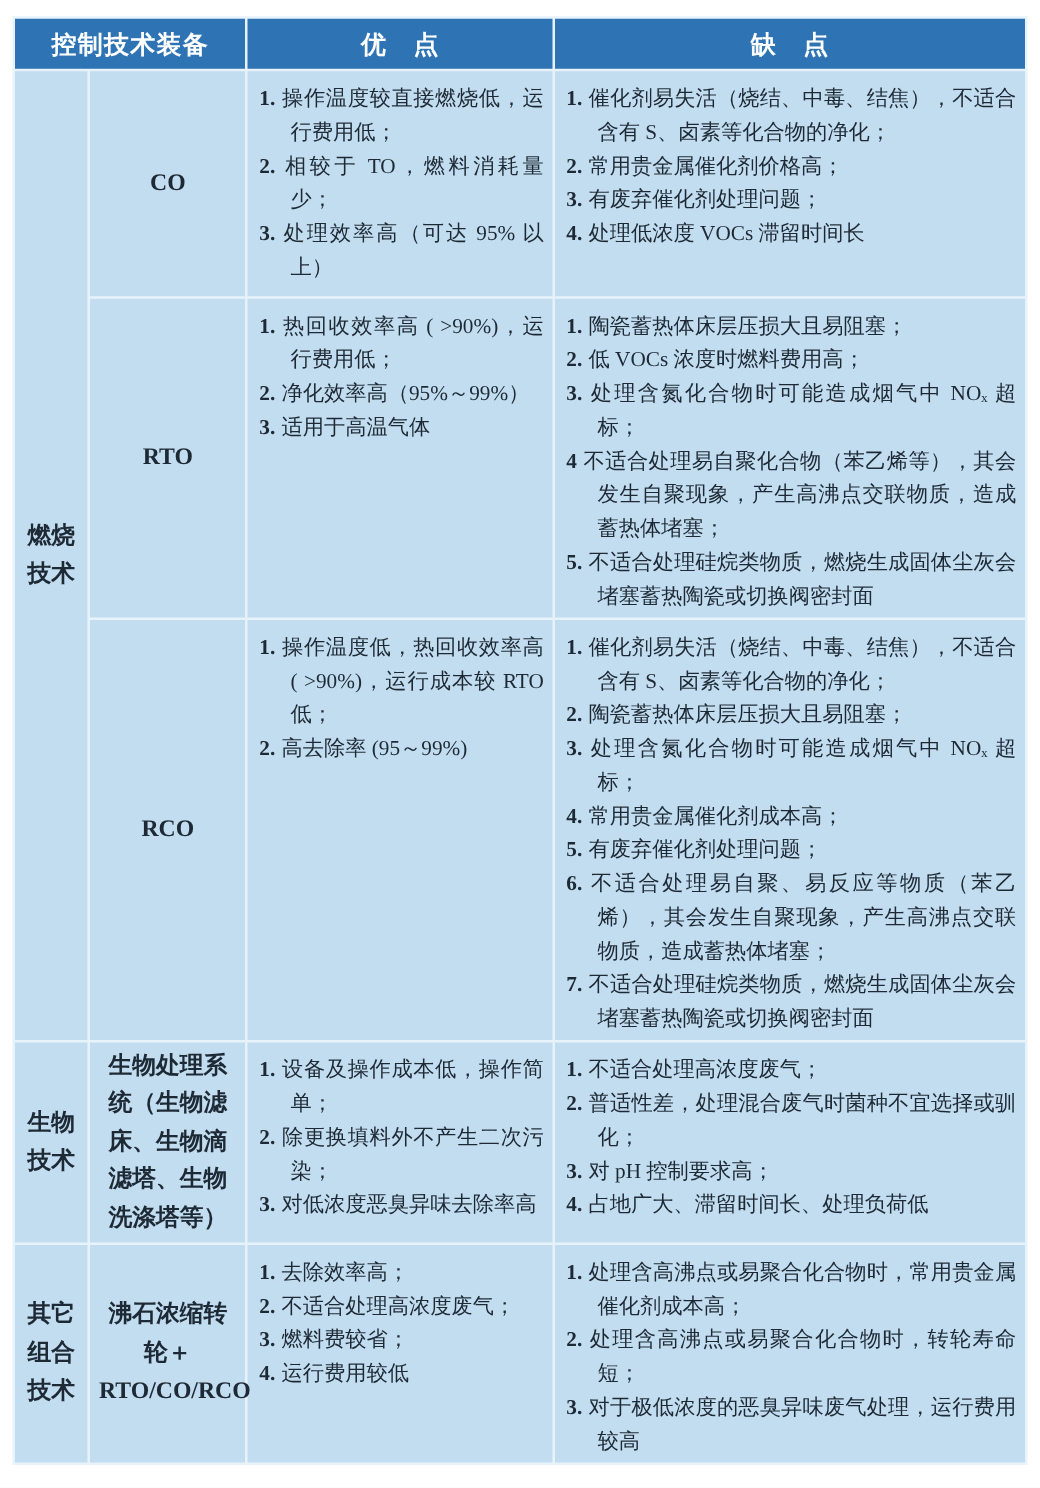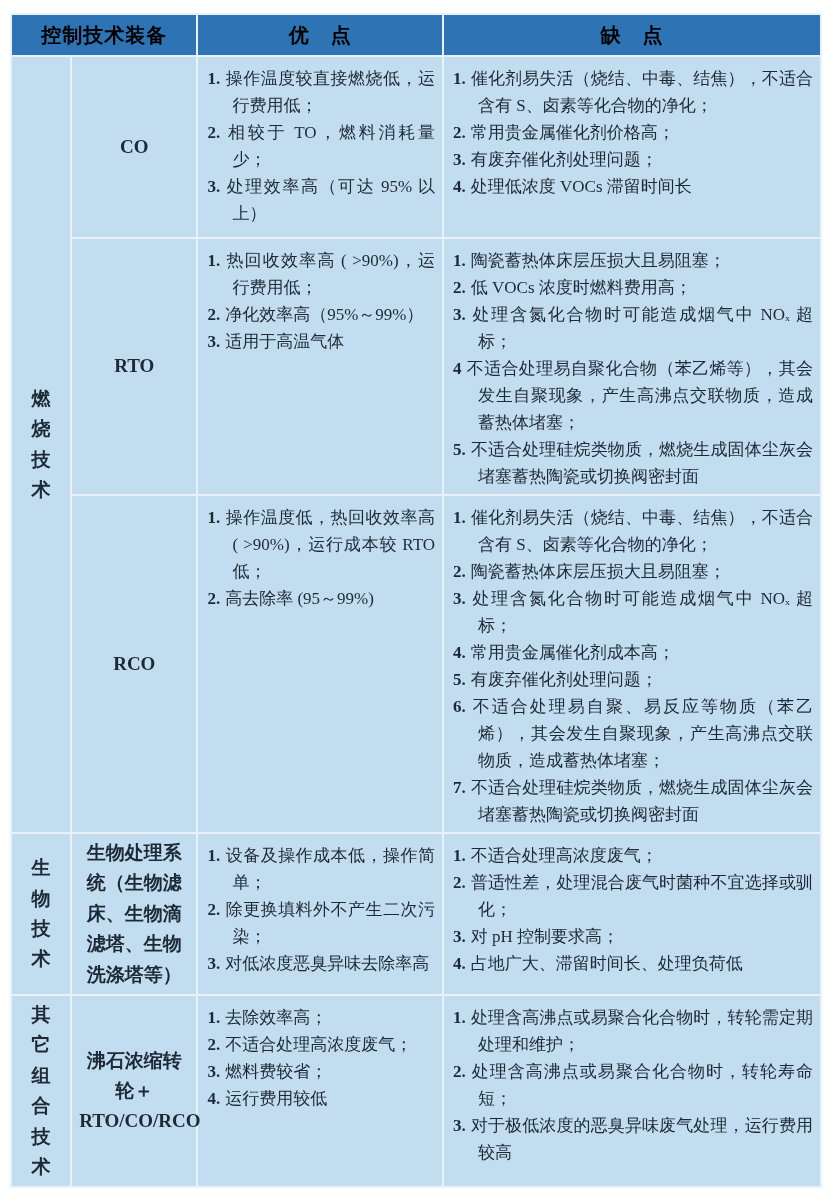--- a/index.html
+++ b/index.html
@@ -11,28 +11,28 @@
   table.tbl{
     border-collapse:separate;border-spacing:2px;
     background:#e7f2fb;table-layout:fixed;width:812px;
   }
   col.c1{width:58px;}
   col.c2{width:124px;}
   col.c3{width:243px;}
   col.c4{width:375px;}
   th,td{background:#c3ddf0;box-sizing:border-box;}
   th{
-    background:#2e74b5;color:#000000;height:40px;
+    background:#2e74b5;color:#ffffff;height:40px;
     font-family:"Liberation Sans","DejaVu Sans",sans-serif;
     font-weight:bold;font-size:20px;text-align:center;vertical-align:middle;
     letter-spacing:1px;
   }
   td.cat{
     text-align:center;vertical-align:middle;
-    font-size:19px;line-height:1.6;padding:4px 12px;font-weight:600;
+    font-size:19px;line-height:1.6;padding:4px 2px;font-weight:600;
   }
   td.dev{
     text-align:center;vertical-align:middle;
     font-size:19px;line-height:1.6;padding:4px 7px;font-weight:600;margin-top:46px;
   }
   td.lst{
     vertical-align:top;padding:8px 7px 4px 9px;
     font-size:17px;line-height:27px;
   }
   .item{padding-left:25px;text-indent:-25px;text-align:justify;}
@@ -126,20 +126,20 @@
       <tr class="h-oth">
         <td class="cat">其它组合技术</td>
         <td class="dev">沸石浓缩转轮＋ RTO/CO/RCO</td>
         <td class="lst">
             <div class="item"><span class="num">1.</span><span>去除效率高；</span></div>
             <div class="item"><span class="num">2.</span><span>不适合处理高浓度废气；</span></div>
             <div class="item"><span class="num">3.</span><span>燃料费较省；</span></div>
             <div class="item"><span class="num">4.</span><span>运行费用较低</span></div>
           </td>
         <td class="lst">
-            <div class="item"><span class="num">1.</span><span>处理含高沸点或易聚合化合物时，转轮需定期处理和维护；</span></div>
+            <div class="item"><span class="num">1.</span><span>处理含高沸点或易聚合化合物时，常用贵金属催化剂成本高；</span></div>
             <div class="item"><span class="num">2.</span><span>处理含高沸点或易聚合化合物时，转轮寿命短；</span></div>
             <div class="item"><span class="num">3.</span><span>对于极低浓度的恶臭异味废气处理，运行费用较高</span></div>
           </td>
       </tr>
     </tbody>
   </table>
 </div>
 
 </body></html>

